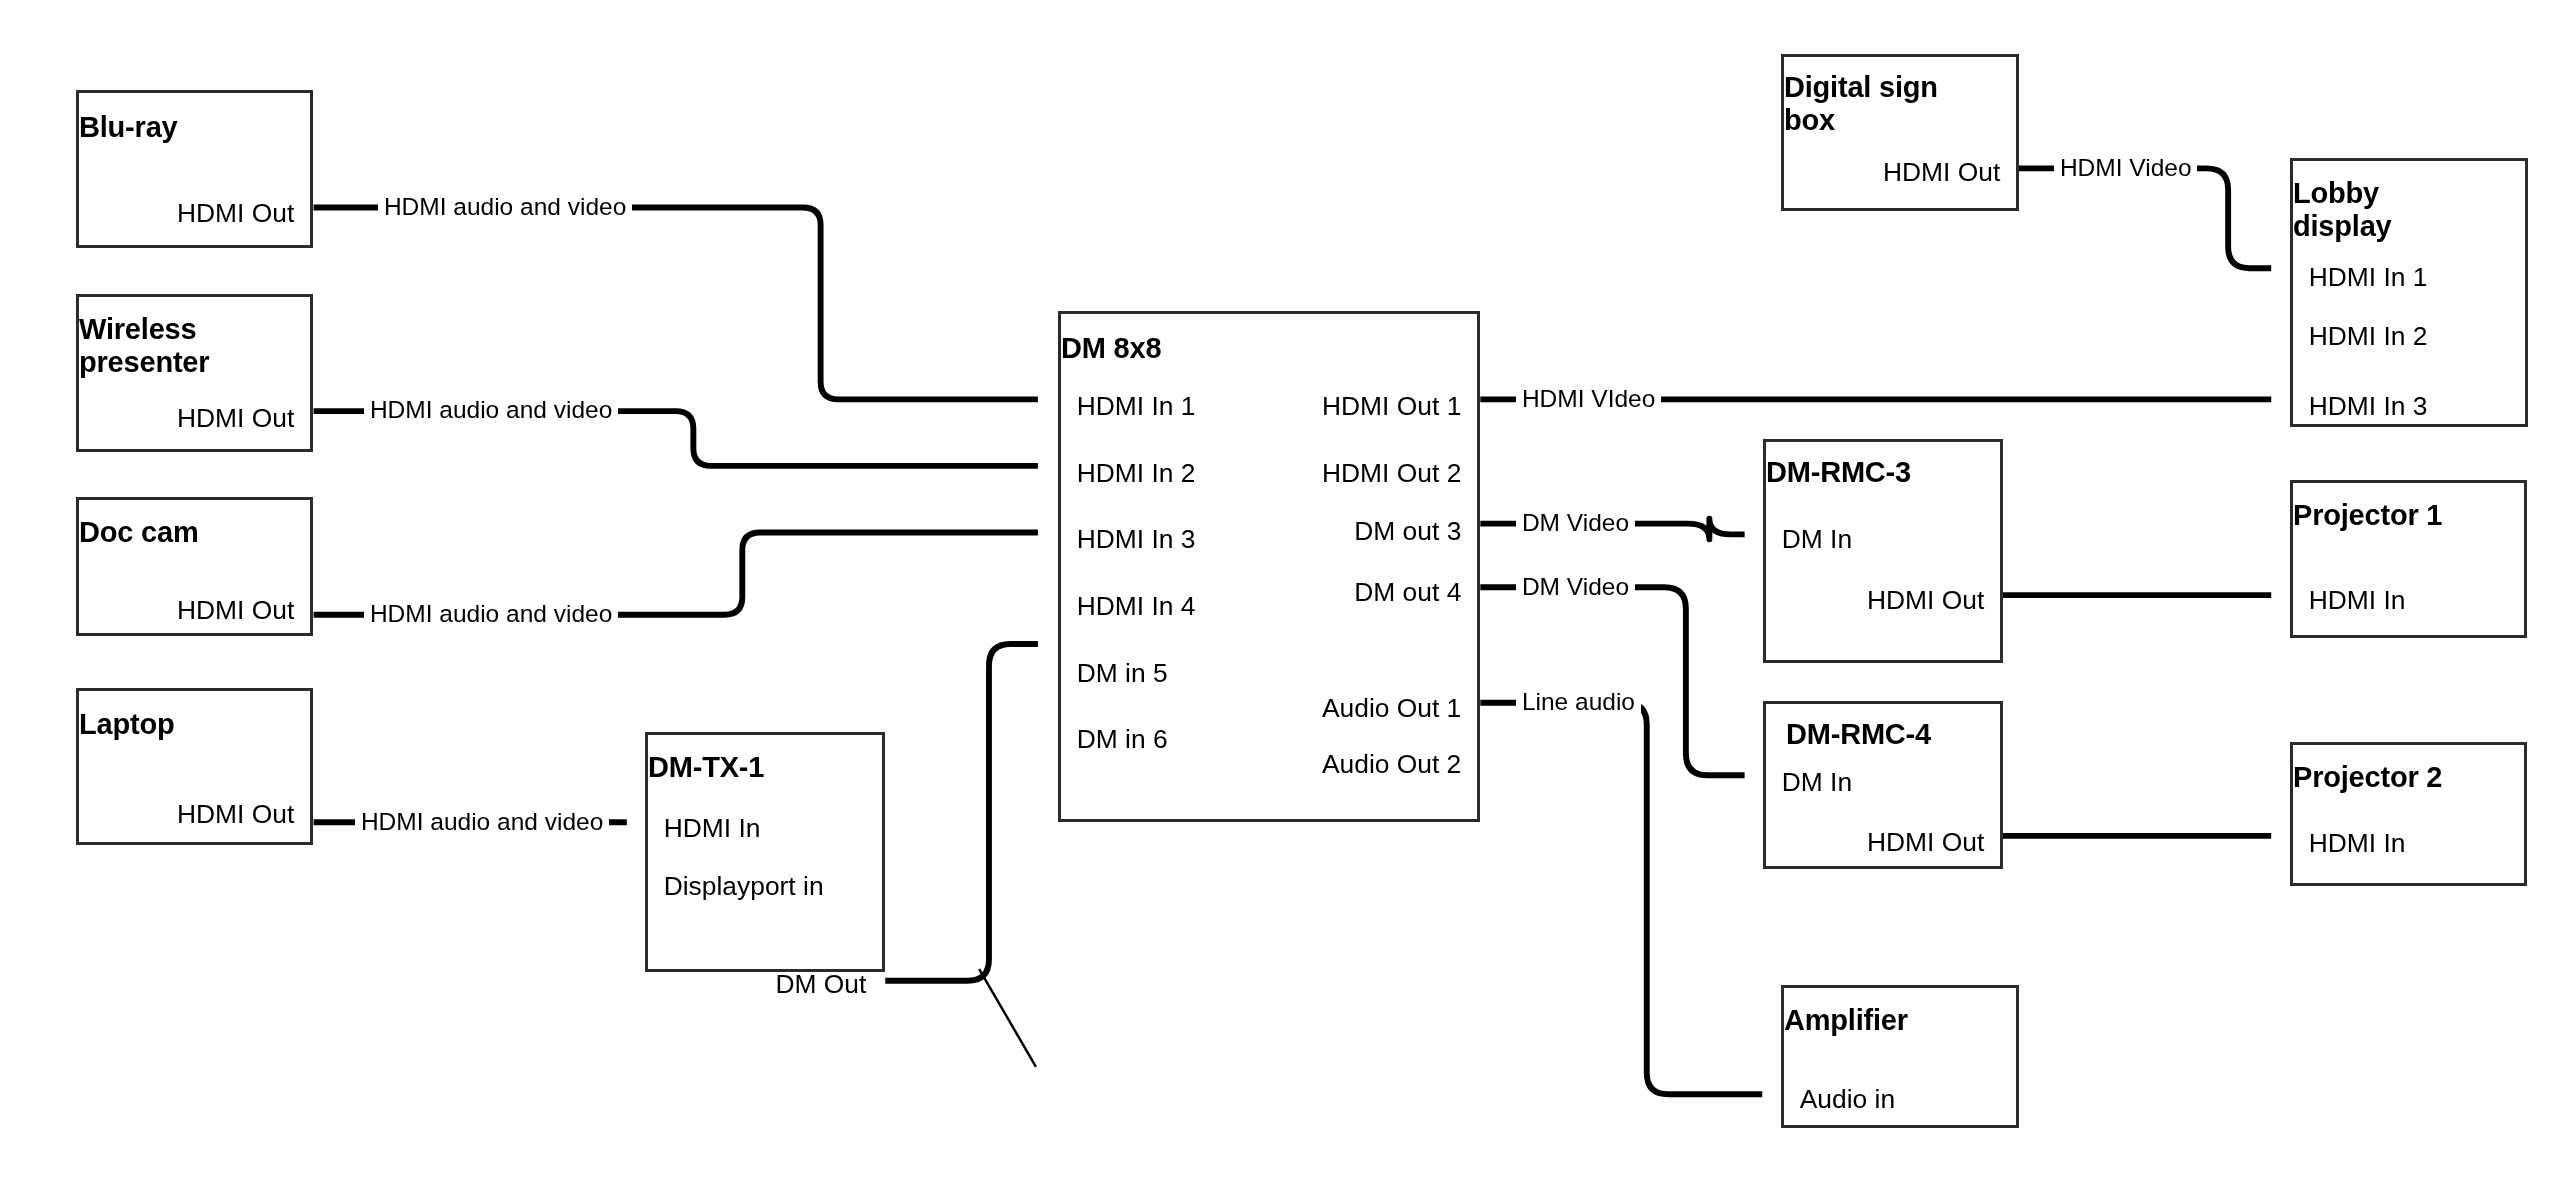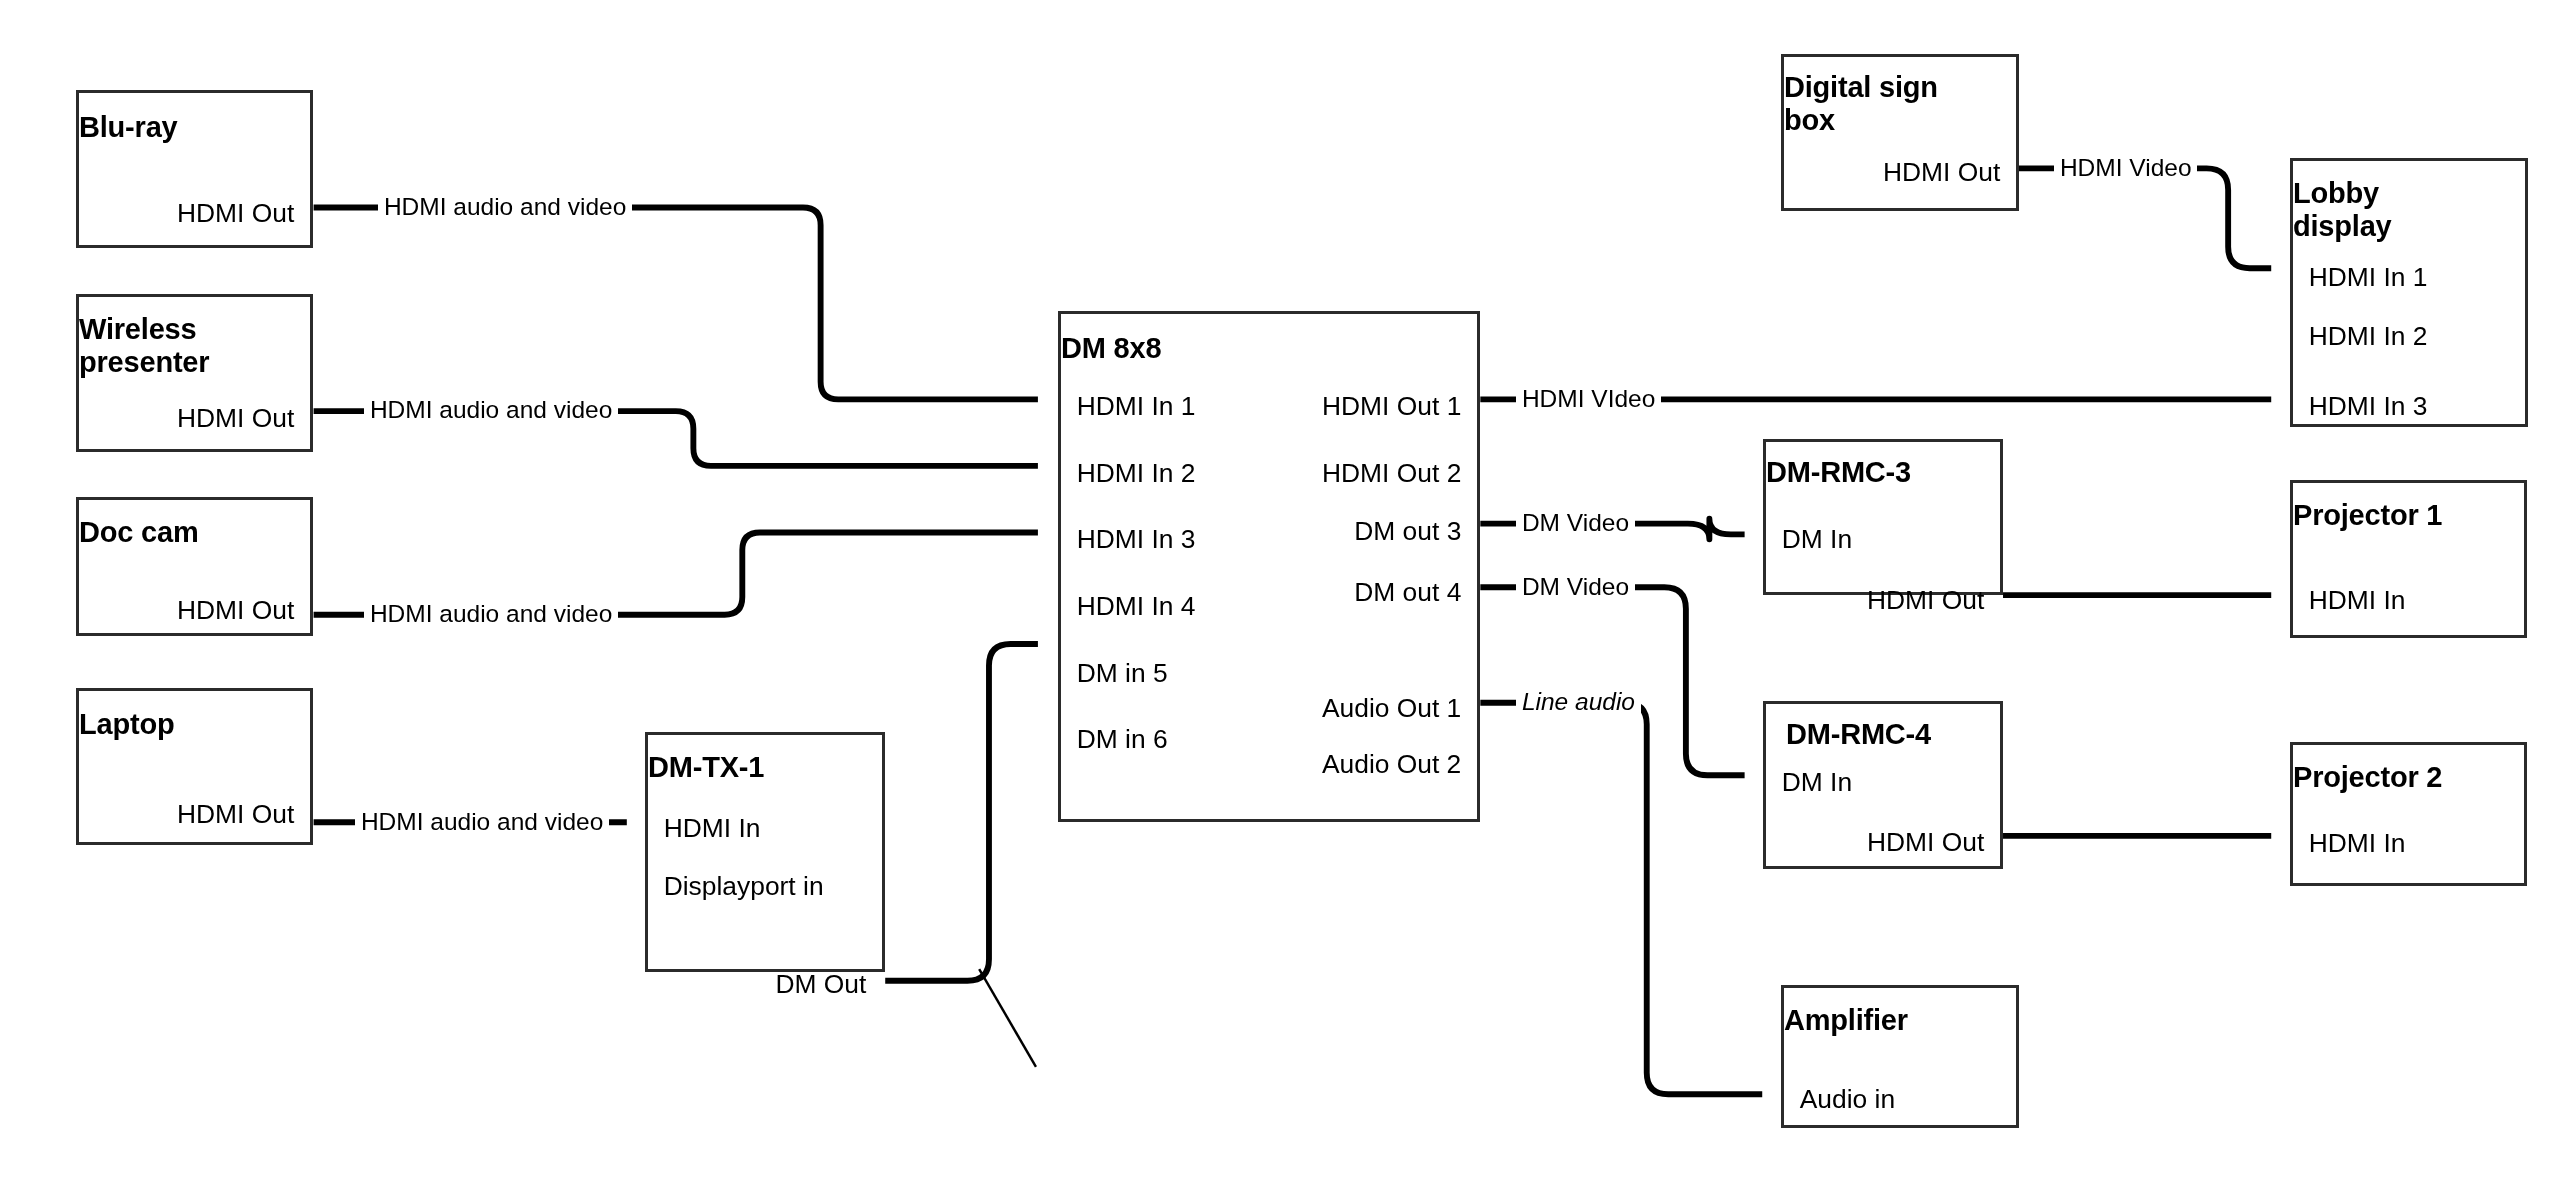--- a/index.html
+++ b/index.html
@@ -184,21 +184,21 @@
   </div>
 
   <div class="box" style="left:2290px; top:158px; width:238px; height:269px;">
     <div class="box-title" style="top:15.7px;">Lobby</div>
     <div class="box-title" style="top:49px;">display</div>
     <div class="port left" style="top:103px;">HDMI In 1</div>
     <div class="port left" style="top:162px;">HDMI In 2</div>
     <div class="port left" style="top:232px;">HDMI In 3</div>
   </div>
 
-  <div class="box" style="left:1763px; top:439px; width:240px; height:156px;">
+  <div class="box" style="left:1763px; top:439px; width:240px; height:224px;">
     <div class="box-title" style="top:13.7px;">DM-RMC-3</div>
     <div class="port left" style="top:84px;">DM In</div>
     <div class="port right" style="top:145px;">HDMI Out</div>
   </div>
 
   <div class="box" style="left:1763px; top:701px; width:240px; height:168px;">
     <div class="box-title" style="top:13.7px;padding-left:20px;">DM-RMC-4</div>
     <div class="port left" style="top:65px;">DM In</div>
     <div class="port right" style="top:125px;">HDMI Out</div>
   </div>
@@ -228,16 +228,16 @@
   <div class="linklabel" style="left:355px; top:810px;">HDMI audio and video</div>
 
   <div class="linklabel" style="left:2054px; top:156px;">HDMI Video</div>
 
   <div class="linklabel" style="left:1516px; top:387px;">HDMI VIdeo</div>
 
   <div class="linklabel" style="left:1516px; top:511px;">DM Video</div>
 
   <div class="linklabel" style="left:1516px; top:575px;">DM Video</div>
 
-  <div class="linklabel" style="left:1516px; top:690px;font-style:italic;">Line audio</div>
+  <div class="linklabel" style="left:1516px; top:690px;">Line audio</div>
 
 </div>
 
 
 </body></html>

